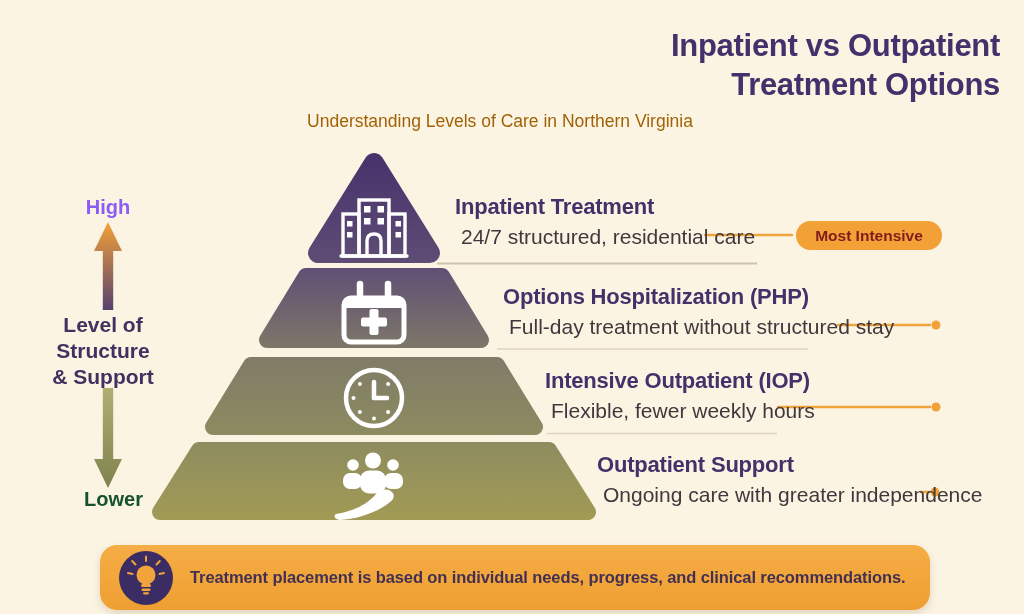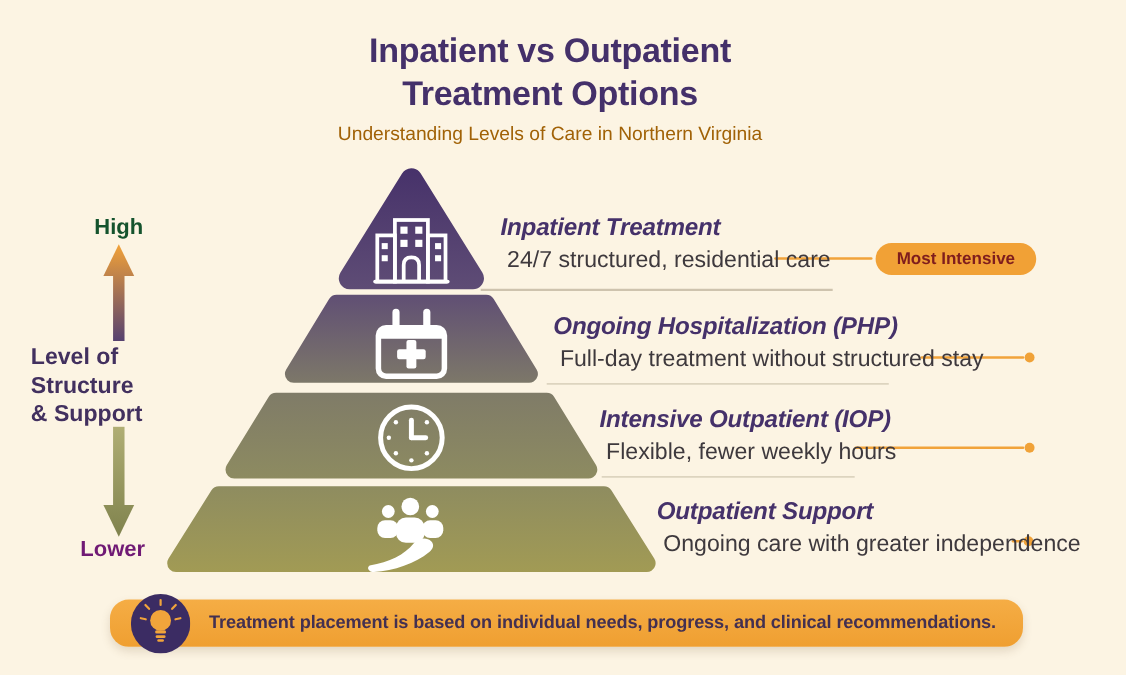--- a/index.html
+++ b/index.html
@@ -1,47 +1,47 @@
 <!DOCTYPE html>
 <html><head>
 <meta charset="utf-8">
 <style>
   html,body{margin:0;padding:0;}
   body{font-family:"Liberation Sans", sans-serif;}
   .canvas{position:relative;width:1024px;height:614px;background:#fcf4e3;overflow:hidden;}
 
   
   .header{position:absolute;top:26px;left:0;width:1000px;text-align:center;}
-  .main-title{font-size:31px;font-weight:bold;color:#44306a;line-height:39px;letter-spacing:-0.3px;white-space:pre-line;}
+  .main-title{font-size:31px;font-weight:bold;color:#44306a;line-height:39px;letter-spacing:-0.3px;white-space:pre-line;text-align:right;}
   .subtitle{margin-top:7px;font-size:17.5px;font-weight:500;color:#a16207;}
 
   
-  .axis-high{position:absolute;left:78px;top:196px;width:60px;text-align:center;font-size:20px;font-weight:bold;color:#14532d;}
-  .axis-label{position:absolute;left:28px;top:312px;width:150px;text-align:left;font-size:21px;font-weight:bold;color:#42305f;line-height:26px;white-space:pre-line;}
-  .axis-low{position:absolute;left:73px;top:488px;width:70px;text-align:left;font-size:20px;font-weight:bold;color:#701a75;}
+  .axis-high{position:absolute;left:78px;top:196px;width:60px;text-align:center;font-size:20px;font-weight:bold;color:#8b5cf6;}
+  .axis-label{position:absolute;left:28px;top:312px;width:150px;text-align:center;font-size:21px;font-weight:bold;color:#42305f;line-height:26px;white-space:pre-line;}
+  .axis-low{position:absolute;left:73px;top:488px;width:70px;text-align:right;font-size:20px;font-weight:bold;color:#14532d;}
 
   
   .art{position:absolute;left:0;top:0;}
 
   
   .level-text{position:absolute;}
-  .level-title{font-size:22px;font-weight:bold;color:#45316a;letter-spacing:-0.2px;font-style:italic;}
+  .level-title{font-size:22px;font-weight:bold;color:#45316a;letter-spacing:-0.2px;}
   .level-desc{margin-top:5px;margin-left:6px;font-size:21px;color:#3e393d;}
   .lt-1{left:455px;top:194px;}
   .lt-2{left:503px;top:284px;}
   .lt-3{left:545px;top:368px;}
   .lt-4{left:597px;top:452px;}
 
   
   .badge{position:absolute;left:796px;top:221px;width:146px;height:29px;border-radius:15px;
          background:#f1a136;display:flex;align-items:center;justify-content:center;
          font-size:15.5px;font-weight:bold;color:#7f1d1d;}
 
   
-  .banner{position:absolute;left:100px;top:545px;width:830px;height:43px;border-radius:17px;
+  .banner{position:absolute;left:100px;top:545px;width:830px;height:65px;border-radius:17px;
           background:linear-gradient(180deg,#f5ad45,#ef9f31);
           box-shadow:0 4px 9px rgba(110,85,45,0.18);
           display:flex;align-items:center;padding-left:19px;box-sizing:border-box;}
   .banner-text{margin-left:17px;font-size:16.5px;font-weight:bold;color:#433051;letter-spacing:-0.1px;}
 </style>
 </head>
 <body>
 
 <div class="canvas">
 
@@ -157,21 +157,21 @@
   <div class="axis-label">Level of
 Structure
 &amp; Support</div>
   <div class="axis-low">Lower</div>
 
   <div class="level-text lt-1">
     <div class="level-title">Inpatient Treatment</div>
     <div class="level-desc">24/7 structured, residential care</div>
   </div>
   <div class="level-text lt-2">
-    <div class="level-title">Ongoing Hospitalization (PHP)</div>
+    <div class="level-title">Options Hospitalization (PHP)</div>
     <div class="level-desc">Full-day treatment without structured stay</div>
   </div>
   <div class="level-text lt-3">
     <div class="level-title">Intensive Outpatient (IOP)</div>
     <div class="level-desc">Flexible, fewer weekly hours</div>
   </div>
   <div class="level-text lt-4">
     <div class="level-title">Outpatient Support</div>
     <div class="level-desc">Ongoing care with greater independence</div>
   </div>

